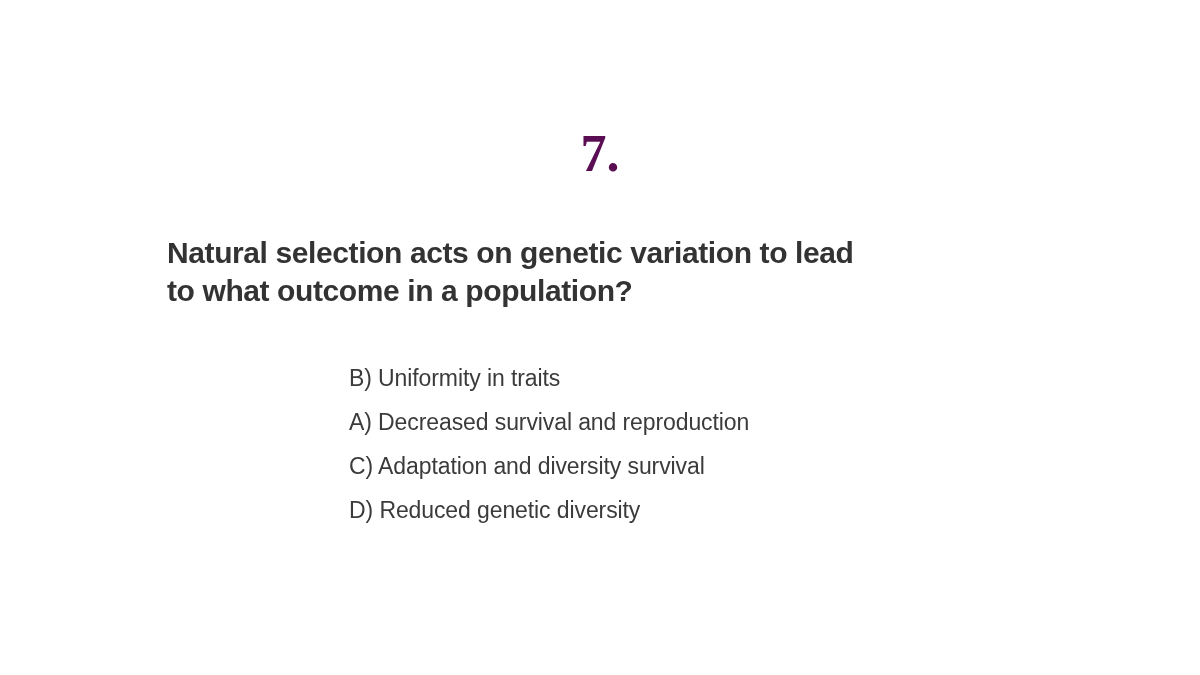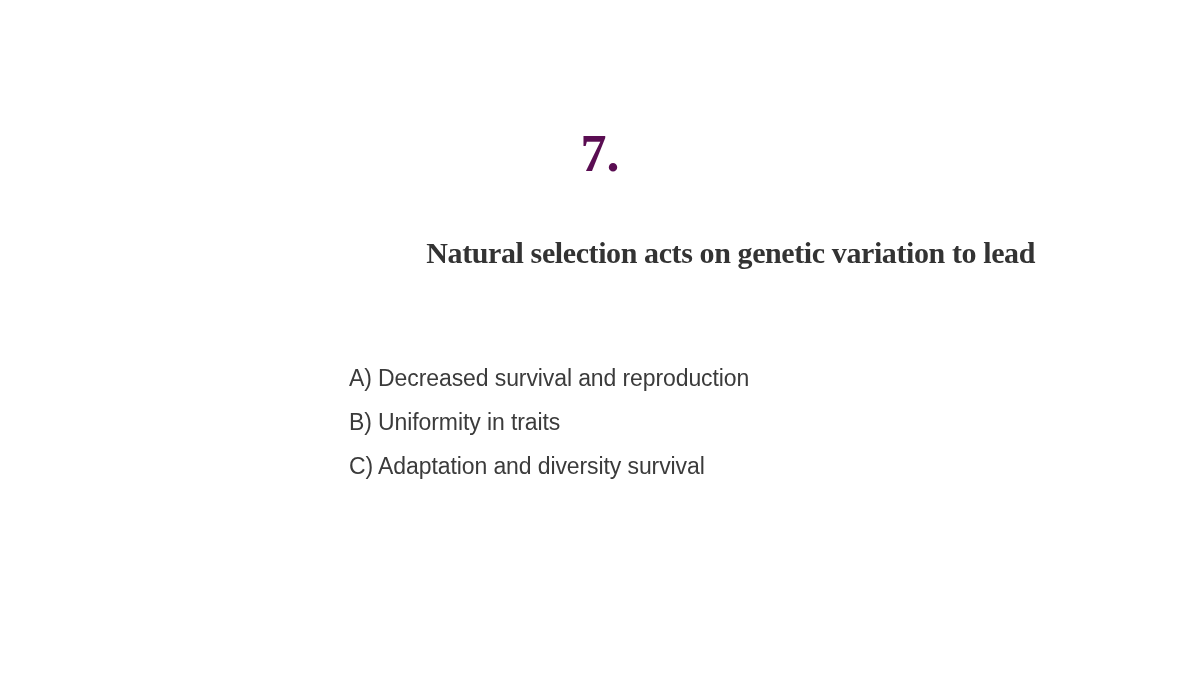--- a/index.html
+++ b/index.html
@@ -34,25 +34,25 @@
     font-weight: 700;
     font-size: 52px;
     line-height: 1.0;
     letter-spacing: 0px;
     color: #5a0d52;
   }
 
   
   .question-text {
     position: absolute;
-    left: 135px;
+    left: 167px;
     top: 234px;
     width: 900px;
-    text-align: right;
-    font-family: Liberation Serif, serif;
+    text-align: left;
+    font-family: Liberation Sans, sans-serif;
     font-weight: 700;
     font-size: 30px;
     line-height: 38px;
     letter-spacing: -0.4px;
     color: #333333;
   }
 
   
   .options {
     position: absolute;
@@ -84,35 +84,40 @@
 </head>
 <body>
 
 <div class="slide">
 
   <div class="question-number">7.</div>
 
   <div class="question-text">
     <span>Natural selection acts on genetic variation to lead</span>
     <br>
+    <span>to what outcome in a population?</span>
   </div>
 
   <div class="options">
+
+    <div class="option-row">
+      <span class="option-letter">B)</span>
+      <span class="option-label">Uniformity in traits</span>
+    </div>
 
     <div class="option-row">
       <span class="option-letter">A)</span>
       <span class="option-label">Decreased survival and reproduction</span>
     </div>
 
     <div class="option-row">
-      <span class="option-letter">B)</span>
-      <span class="option-label">Uniformity in traits</span>
-    </div>
-
-    <div class="option-row">
       <span class="option-letter">C)</span>
       <span class="option-label">Adaptation and diversity survival</span>
     </div>
 
+    <div class="option-row">
+      <span class="option-letter">D)</span>
+      <span class="option-label">Reduced genetic diversity</span>
+    </div>
 
   </div>
 
 </div>
 
 </body></html>

